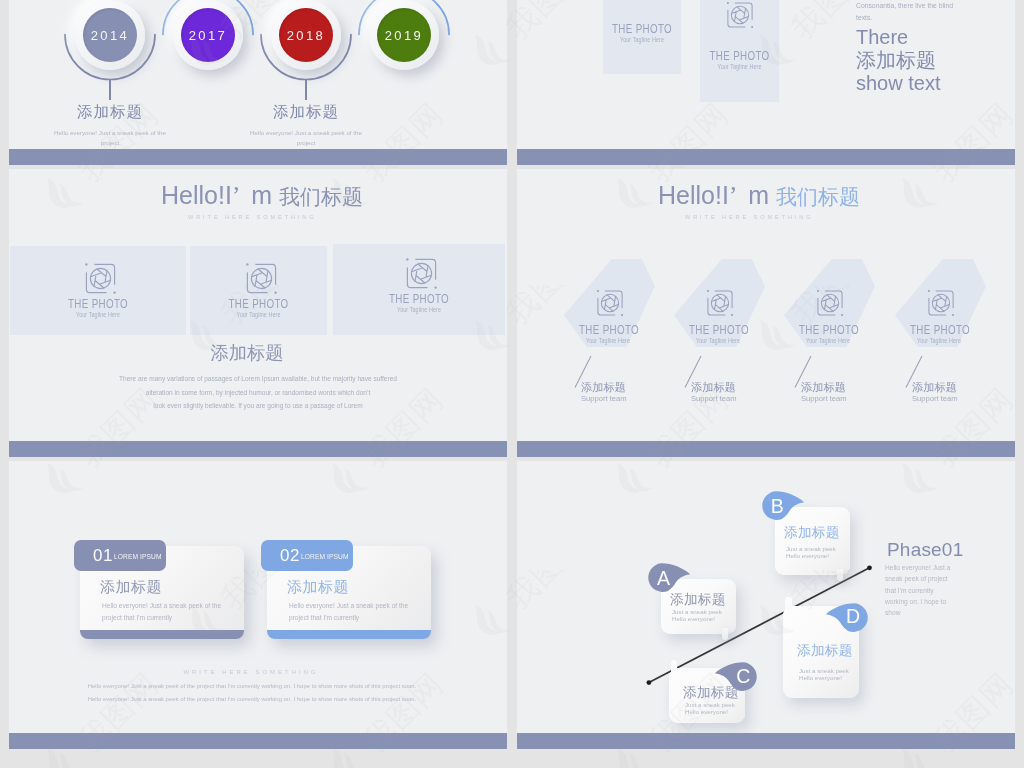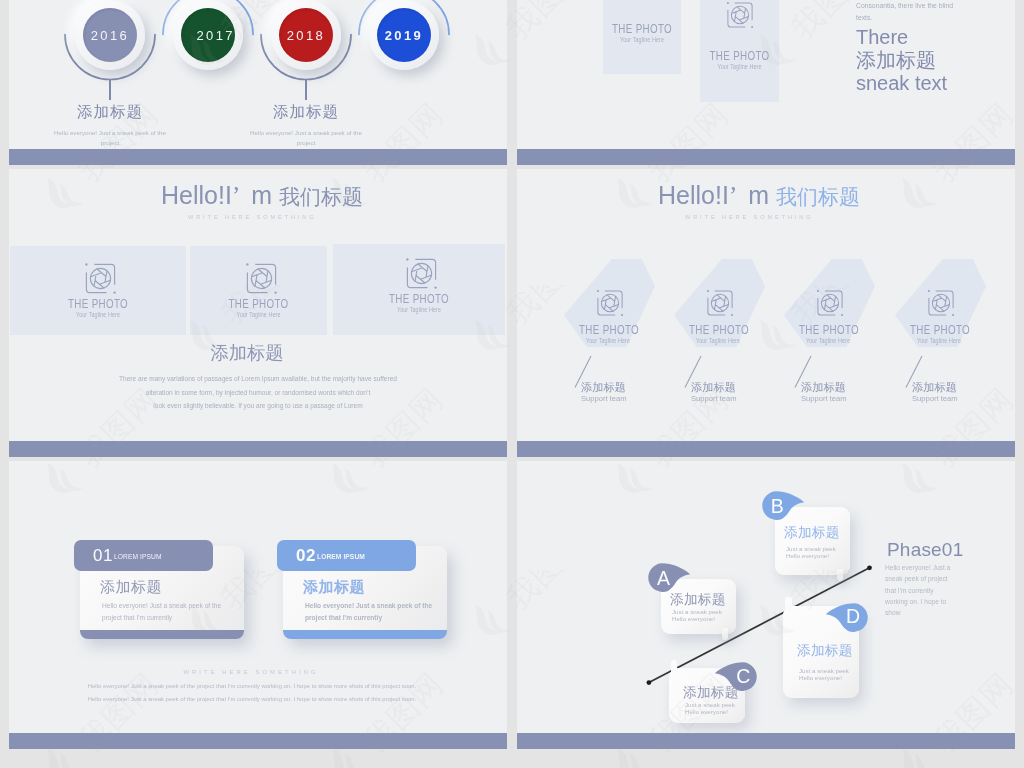--- a/index.html
+++ b/index.html
@@ -52,21 +52,21 @@
   .hex-tag{position:absolute;left:-2px;top:167px;width:110px;}
   .hex-slash{position:absolute;left:16px;top:184px;}
   .hex-title{position:absolute;left:26px;top:211px;font-size:11.2px;color:#8f97b5;white-space:nowrap;}
   .hex-sub{position:absolute;left:26px;top:225px;font-size:7.6px;color:#a7adc0;white-space:nowrap;}
 
   
   .card{position:absolute;top:79px;width:175px;height:100px;}
   .card-body{position:absolute;left:6px;top:6px;width:164px;height:93px;border-radius:9px;
      background:linear-gradient(132deg,#fcfcfc 0%,#f7f7f7 40%,#efeff0 75%,#e9eaec 100%);
      box-shadow:6px 8px 14px rgba(150,158,175,.38);}
-  .card-tab{position:absolute;left:0;top:0;width:92px;height:31px;border-radius:7px;z-index:2;padding-left:47px;}
+  .card-tab{position:absolute;left:0;top:0;width:92px;height:31px;border-radius:7px;z-index:2;}
   .card-num{position:absolute;left:19px;top:6px;font-size:17px;color:#fbfbfc;letter-spacing:.5px;}
   .card-lorem{position:absolute;left:40px;top:12px;font-size:7.4px;color:#f4f4f6;letter-spacing:.1px;
      white-space:nowrap;transform:scaleX(.9);transform-origin:left;}
   .card-foot{position:absolute;left:6px;bottom:1px;width:164px;height:9px;border-radius:0 0 8px 8px;}
   .card-title{position:absolute;left:26px;top:38px;font-size:15px;letter-spacing:.5px;}
   .card-text{position:absolute;left:28px;top:60px;width:132px;font-size:6.6px;line-height:11.8px;color:#b1b6c3;}
   .cap-write{position:absolute;width:498px;text-align:center;font-size:5.8px;letter-spacing:3.1px;color:#c6cad3;}
   .cap-line{position:absolute;width:498px;text-align:center;font-size:5.95px;color:#b3b8c4;line-height:13px;}
 
   
@@ -129,38 +129,38 @@
   <svg class="tl-arcs" width="498" height="289" style="position:absolute;left:0;top:0;">
     <path d="M 56 158.5 A 45 45 0 0 0 146 158.5" fill="none" stroke="#7c86aa" stroke-width="1.7" stroke-linecap="round"></path>
     <path d="M 154 158.5 A 45 45 0 0 1 244 158.5" fill="none" stroke="#7ba4e2" stroke-width="1.7" stroke-linecap="round"></path>
     <path d="M 252 158.5 A 45 45 0 0 0 342 158.5" fill="none" stroke="#7c86aa" stroke-width="1.7" stroke-linecap="round"></path>
     <path d="M 350 158.5 A 45 45 0 0 1 440 158.5" fill="none" stroke="#7ba4e2" stroke-width="1.7" stroke-linecap="round"></path>
   </svg>
 
   <div class="tl-node" style="left:66px;top:124px;">
     <div class="tl-outer"></div>
     <div class="tl-inner" style="background:#8790b3;">
-          <span>2016</span>
+          <span>2014</span>
         </div>
   </div>
   <div class="tl-node" style="left:164px;top:124px;">
     <div class="tl-outer"></div>
-    <div class="tl-inner" style="background:#14532d;justify-content:flex-end;">
+    <div class="tl-inner" style="background:#6d28d9;">
           <span>2017</span>
         </div>
   </div>
   <div class="tl-node" style="left:262px;top:124px;">
     <div class="tl-outer"></div>
     <div class="tl-inner" style="background:#b91c1c;">
           <span>2018</span>
         </div>
   </div>
   <div class="tl-node" style="left:360px;top:124px;">
     <div class="tl-outer"></div>
-    <div class="tl-inner" style="background:#1d4ed8;font-weight:bold;">
+    <div class="tl-inner" style="background:#4d7c0f;">
           <span>2019</span>
         </div>
   </div>
 
   <div class="tl-stem" style="left:100px;top:203px;height:21px;"></div>
   <div class="tl-stem" style="left:296px;top:203px;height:21px;"></div>
 
   <div class="tl-title" style="left:41px;top:226px;width:120px;text-align:center;">添加标题</div>
   <div class="tl-desc" style="left:41px;top:252px;">Hello everyone! Just a sneak peek of the project</div>
   <div class="tl-title" style="left:237px;top:226px;width:120px;text-align:center;">添加标题</div>
@@ -183,21 +183,21 @@
   </div>
   <div style="position:absolute;left:183px;top:175px;width:79px;">
     <div class="ph-name">THE PHOTO</div>
     <div class="ph-tag">Your Tagline Here</div>
   </div>
 
   <div style="position:absolute;left:339px;top:124px;width:104px;font-size:6.8px;line-height:1.7;color:#a9afc0;">Consonantia, there live the blind texts.</div>
   <div style="position:absolute;left:339px;top:150px;font-size:20px;line-height:23px;color:#848cae;white-space:nowrap;">
     <div>There</div>
     <div>添加标题</div>
-    <div>sneak text</div>
+    <div>show text</div>
   </div>
 
   <div class="bottombar"></div>
 </div>
 
 <div class="slide s-ml">
   <div class="hello-h" style="left:152px;top:12px;"><span>Hello!I</span><span class="apos">’</span><span>m </span><span class="cn">我们标题</span></div>
   <div class="hello-sub" style="left:179px;top:45px;">WRITE HERE SOMETHING</div>
 
   <div class="pbox" style="left:1px;top:77px;width:176px;height:89px;"></div>
@@ -309,21 +309,21 @@
     <div class="card-body"></div>
     <div class="card-foot" style="background:#8790b3;"></div>
     <div class="card-tab" style="background:#8790b3;">
       <div class="card-num">01</div>
       <div class="card-lorem">LOREM IPSUM</div>
     </div>
     <div class="card-title" style="color:#9198b4;">添加标题</div>
     <div class="card-text">Hello everyone! Just a sneak peek of the project that I'm currently</div>
   </div>
 
-  <div class="card" style="left:268px;font-weight:bold;">
+  <div class="card" style="left:252px;">
     <div class="card-body"></div>
     <div class="card-foot" style="background:#7ea7e3;"></div>
     <div class="card-tab" style="background:#7ea7e3;">
       <div class="card-num">02</div>
       <div class="card-lorem">LOREM IPSUM</div>
     </div>
     <div class="card-title" style="color:#92b4e8;">添加标题</div>
     <div class="card-text">Hello everyone! Just a sneak peek of the project that I'm currently</div>
   </div>
 

